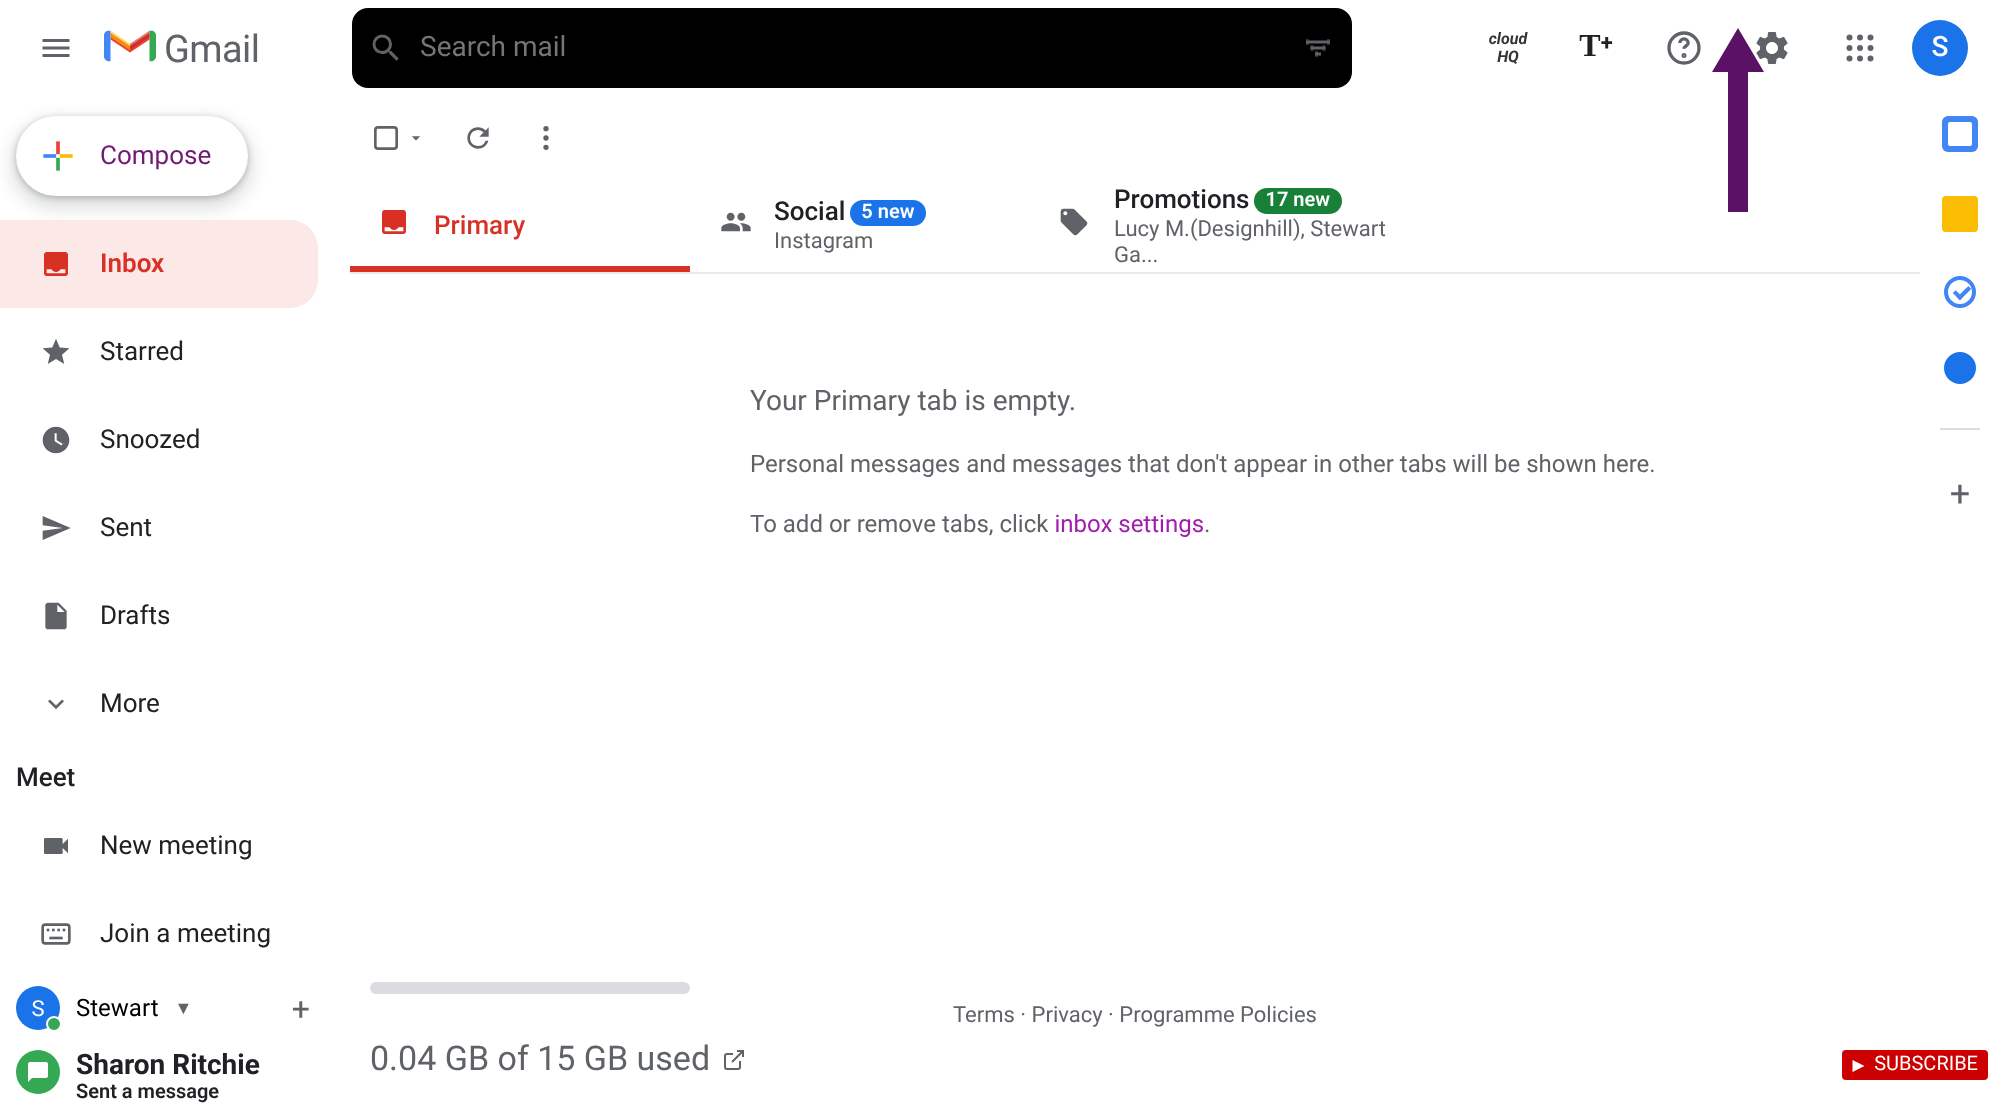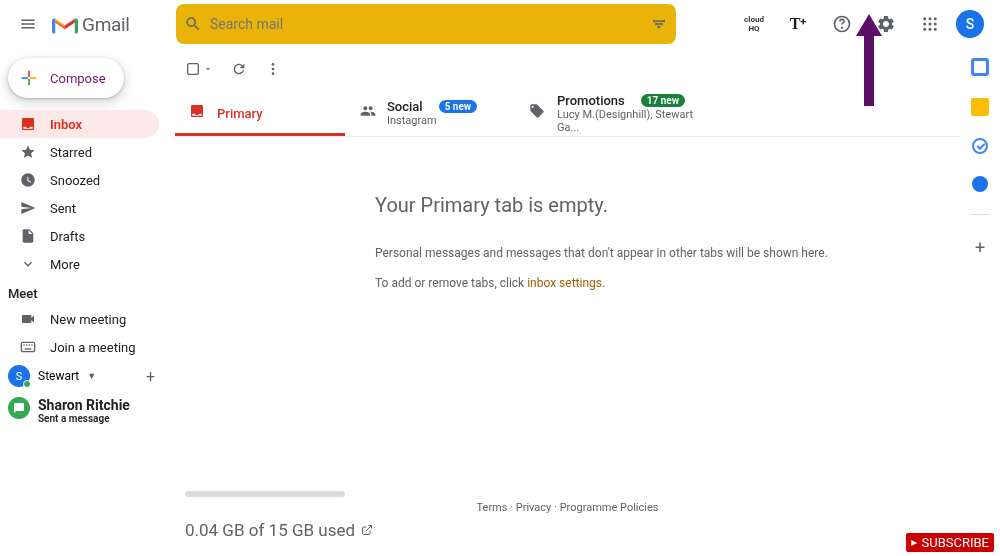--- a/index.html
+++ b/index.html
@@ -1,36 +1,36 @@
 <!DOCTYPE html>
 <html><head>
   <meta charset="utf-8">
   <style>
     * { margin: 0; padding: 0; box-sizing: border-box; font-family: 'Google Sans', Roboto, Arial, sans-serif; }
     body { width: 1000px; height: 556px; overflow: hidden; background: #fff; position: relative; }
     
     
     .header { height: 48px; display: flex; align-items: center; padding: 0 8px; }
     .menu-btn { width: 40px; height: 40px; display: flex; align-items: center; justify-content: center; border-radius: 50%; }
-    .logo-area { display: flex; align-items: flex-end; gap: 4px; margin-left: 4px; width: 110px; }
+    .logo-area { display: flex; align-items: flex-start; gap: 4px; margin-left: 4px; width: 110px; }
     .gmail-text { font-size: 19px; color: #5f6368; letter-spacing: -0.3px; }
-    .search-bar { flex: 0 0 500px; height: 40px; background: #eab308; border-radius: 8px; display: flex; align-items: center; padding: 0 8px; margin-left: 14px; }
+    .search-bar { flex: 0 0 500px; height: 40px; background: #000000; border-radius: 8px; display: flex; align-items: center; padding: 0 8px; margin-left: 14px; }
     .search-input { flex: 1; border: none; background: transparent; font-size: 14px; color: #5f6368; outline: none; padding: 0 8px; }
     .header-right { margin-left: auto; display: flex; align-items: center; gap: 8px; padding-right: 8px; }
     .header-icon { width: 36px; height: 36px; display: flex; align-items: center; justify-content: center; border-radius: 50%; color: #5f6368; }
     .avatar { width: 28px; height: 28px; border-radius: 50%; background: #1a73e8; color: #fff; display: flex; align-items: center; justify-content: center; font-size: 14px; font-weight: 500; }
-    .cloudhq { font-size: 8px; font-weight: 700; color: #333; text-align: center; line-height: 9px; }
+    .cloudhq { font-size: 8px; font-weight: 700; color: #333; text-align: center; line-height: 9px; font-style: italic; }
     
     
     .main-layout { display: flex; height: calc(100% - 48px); }
     
     
     .sidebar { width: 175px; padding-top: 6px; position: relative; }
     .compose-btn { height: 40px; background: #fff; border: none; border-radius: 24px; box-shadow: 0 1px 3px rgba(60,64,67,.3), 0 4px 8px 3px rgba(60,64,67,.15); display: flex; align-items: center; gap: 10px; padding: 0 18px 0 10px; margin: 4px 0 12px 8px; font-size: 13px; color: #701a75; cursor: pointer; }
-    .nav-item { height: 28px; display: flex; align-items: center; gap: 14px; padding: 0 0 0 20px; font-size: 13px; color: #202124; border-radius: 0 14px 14px 0; margin-right: 16px; cursor: pointer; }
+    .nav-item { height: 44px; display: flex; align-items: center; gap: 14px; padding: 0 0 0 20px; font-size: 13px; color: #202124; border-radius: 0 14px 14px 0; margin-right: 16px; cursor: pointer; }
     .nav-item.active { background: #fce8e6; color: #d93025; font-weight: 600; }
     .nav-item .icon { width: 16px; height: 16px; display: flex; align-items: center; justify-content: center; color: #5f6368; }
     .nav-item.active .icon { color: #d93025; }
     .section-label { font-size: 13px; color: #202124; font-weight: 500; padding: 8px 0 4px 8px; }
     .hangouts-user { display: flex; align-items: center; gap: 8px; padding: 4px 8px; font-size: 12px; }
     .hangouts-avatar { width: 22px; height: 22px; border-radius: 50%; background: #1a73e8; color: #fff; display: flex; align-items: center; justify-content: center; font-size: 11px; position: relative; }
     .hangouts-avatar.green { background: #34a853; }
     .online-dot { width: 8px; height: 8px; background: #34a853; border: 1.5px solid #fff; border-radius: 50%; position: absolute; bottom: -1px; right: -1px; }
     .hangouts-plus { margin-left: auto; color: #5f6368; padding-right: 12px; font-size: 16px; }
     .chat-item { display: flex; align-items: flex-start; gap: 8px; padding: 6px 8px; }
@@ -42,30 +42,30 @@
     .toolbar { height: 42px; display: flex; align-items: center; padding: 0 10px; gap: 18px; }
     .checkbox-combo { display: flex; align-items: center; gap: 2px; }
     .tabs { display: flex; border-bottom: 1px solid #e8eaed; }
     .tab { width: 170px; height: 46px; display: flex; align-items: center; gap: 12px; padding: 0 14px; cursor: pointer; position: relative; }
     .tab.active { color: #d93025; }
     .tab.active::after { content: ''; position: absolute; bottom: 0; left: 0; right: 0; height: 3px; background: #d93025; }
     .tab-icon { color: #5f6368; width: 16px; }
     .tab.active .tab-icon { color: #d93025; }
     .tab-label { font-size: 13px; font-weight: 500; }
     .tab-content { display: flex; flex-direction: column; }
-    .tab-title-row { display: flex; align-items: center; gap: 16px; }
+    .tab-title-row { display: flex; align-items: center; gap: 2px; }
     .tab-sub { font-size: 11px; color: #5f6368; }
     .badge { font-size: 10px; color: #fff; padding: 1px 6px; border-radius: 8px; font-weight: 600; }
     .badge.blue { background: #1a73e8; }
     .badge.green { background: #188038; }
     
     .empty-state { padding: 56px 0 0 200px; }
-    .empty-title { font-size: 20px; color: #5f6368; margin-bottom: 29px; }
+    .empty-title { font-size: 14px; color: #5f6368; margin-bottom: 16px; }
     .empty-text { font-size: 12px; color: #5f6368; margin-bottom: 16px; }
-    .inbox-link { color: #a16207; }
+    .inbox-link { color: #a21caf; }
     
     .footer { margin-top: auto; padding: 0 10px 16px; }
     .scrollbar-track { height: 4px; background: transparent; margin-bottom: 6px; }
     .scrollbar-thumb { width: 160px; height: 6px; background: #dadce0; border-radius: 3px; }
     .footer-links { text-align: center; font-size: 11px; color: #5f6368; margin-bottom: 6px; }
     .footer-links a { color: #5f6368; text-decoration: none; }
     .storage { font-size: 17px; color: #5f6368; display: flex; align-items: center; gap: 6px; }
     
     
     .sidepanel { width: 40px; padding-top: 10px; display: flex; flex-direction: column; align-items: center; gap: 22px; }
@@ -76,21 +76,21 @@
     .sp-tasks { width: 16px; height: 16px; border: 2px solid #4285f4; border-radius: 50%; position: relative; }
     .sp-tasks::after { content:''; position:absolute; width:6px; height:3px; border-left:2px solid #4285f4; border-bottom:2px solid #4285f4; top:3px; left:3px; transform: rotate(-45deg); }
     .sp-contacts { width: 16px; height: 16px; background: #1a73e8; border-radius: 50%; }
     .sp-divider { width: 20px; height: 1px; background: #dadce0; }
     .sp-add { font-size: 18px; color: #5f6368; }
     
     
     .arrow { position: absolute; top: 14px; left: 854px; pointer-events: none; }
     
     
-    .subscribe { position: absolute; bottom: 4px; right: 6px; background: #cc0000; color: #fff; font-size: 13px; padding: 2px 5px; border-radius: 2px; display: flex; align-items: center; gap: 3px; }
+    .subscribe { position: absolute; bottom: 16px; right: 6px; background: #cc0000; color: #fff; font-size: 10px; padding: 2px 5px; border-radius: 2px; display: flex; align-items: center; gap: 3px; }
   </style>
 </head>
 <body>
 
 <div class="header">
   <div class="menu-btn">
     <svg width="18" height="18" viewBox="0 0 24 24" fill="#5f6368">
         <path d="M3 18h18v-2H3v2zm0-5h18v-2H3v2zm0-7v2h18V6H3z"></path>
       </svg>
   </div>

